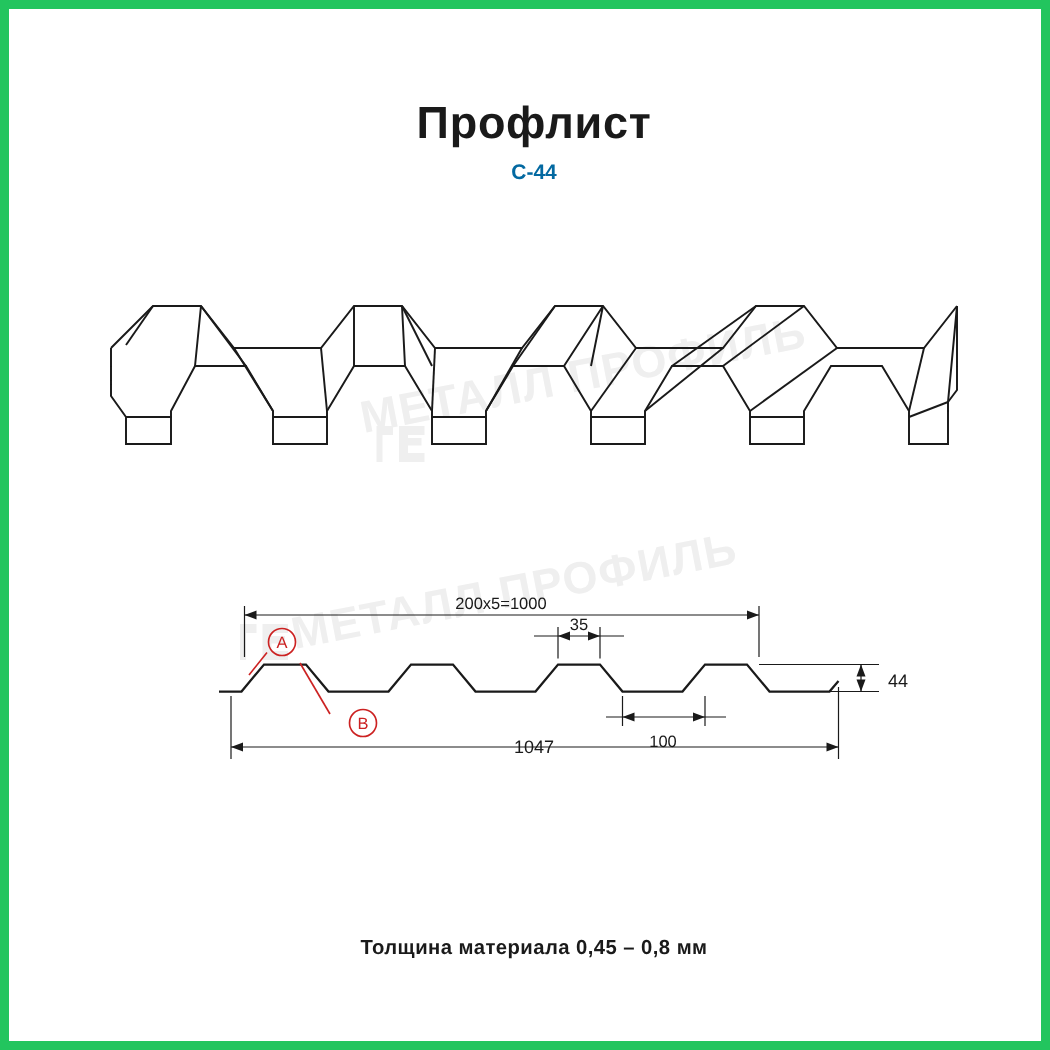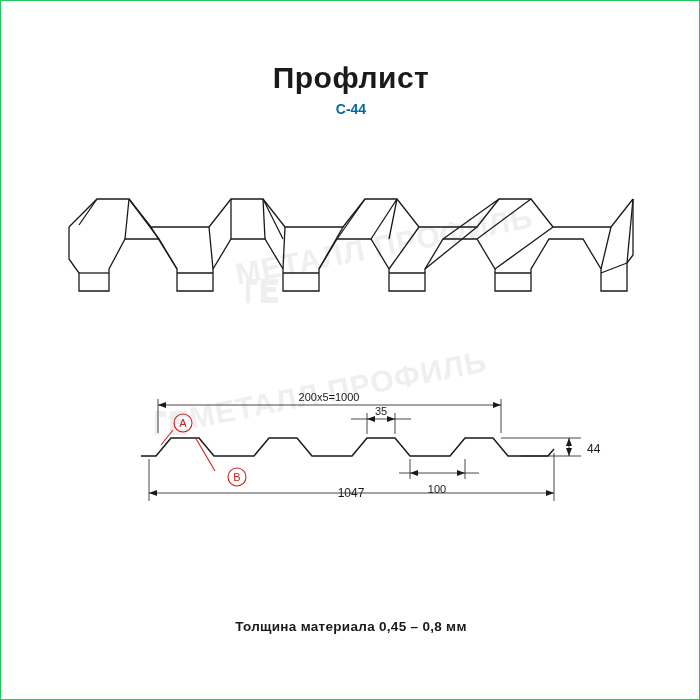--- a/index.html
+++ b/index.html
@@ -14,21 +14,21 @@
     color: #1a1a1a;
     position: relative;
     overflow: hidden;
   }
   .page {
     position: absolute;
     left: 0; top: 0;
     width: 700px;
     height: 700px;
     box-sizing: border-box;
-    border: 1px solid #22c55e;
+    border: 6px solid #22c55e;
   }
   .title {
     position: absolute;
     left: 0;
     top: 60px;
     width: 700px;
     text-align: center;
     font-size: 30px;
     font-weight: bold;
     letter-spacing: 0.5px;

